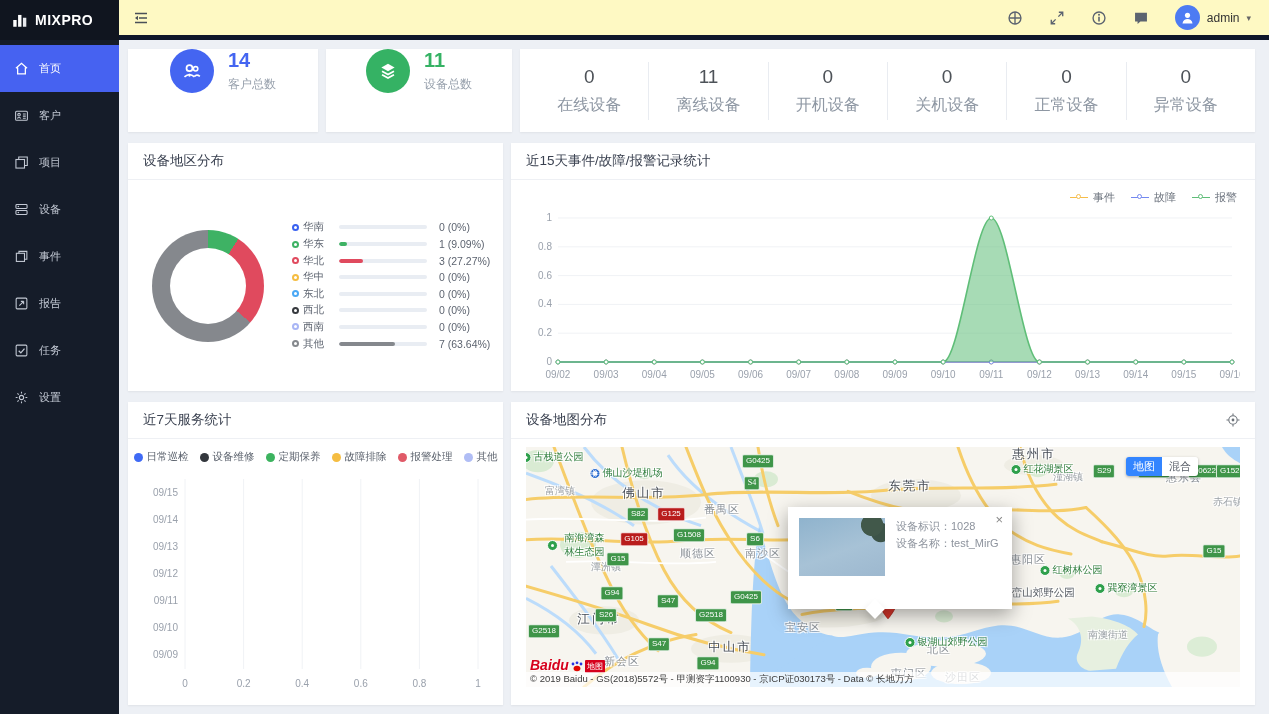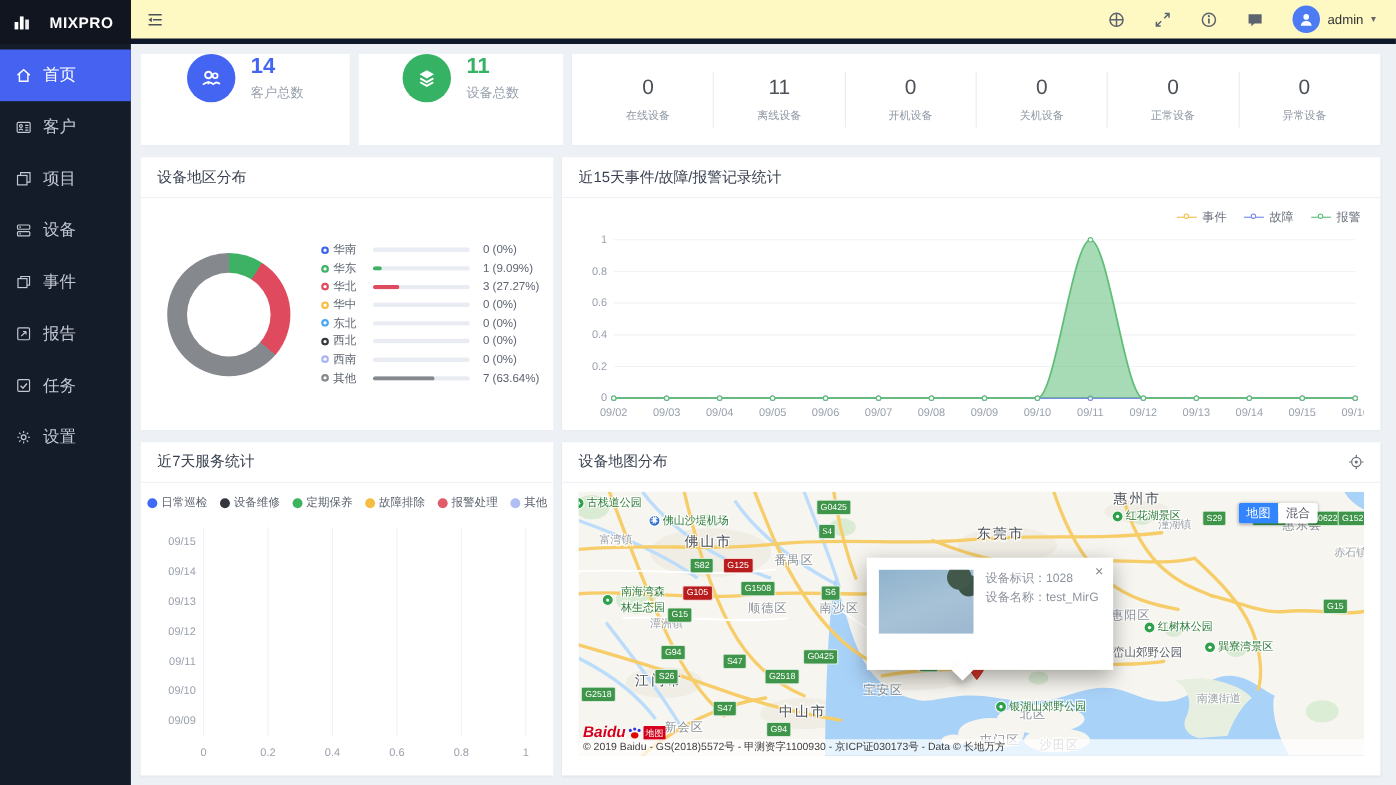--- a/index.html
+++ b/index.html
@@ -1,24 +1,24 @@
 <!DOCTYPE html>
 <html><head>
 <meta charset="utf-8">
 <style>
   html,body{margin:0;padding:0;width:1269px;height:714px;overflow:hidden;
     font-family:"Liberation Sans","DejaVu Sans",sans-serif;background:#edf0f5;}
   *{box-sizing:border-box;}
   
   .sidebar{position:absolute;left:0;top:0;width:119px;height:714px;background:#151c29;z-index:5;}
-  .logo{height:40px;background:#10151f;display:flex;align-items:center;padding-left:11px;gap:16px;}
+  .logo{height:40px;background:#10151f;display:flex;align-items:center;padding-left:11px;gap:6px;}
   .logo-text{color:#fff;font-weight:bold;font-size:14px;letter-spacing:.5px;}
   .nav{padding-top:5px;}
   .side-item{height:47px;display:flex;align-items:center;gap:10px;padding-left:14px;
-    color:#c3c9d4;font-size:15px;cursor:pointer;}
+    color:#c3c9d4;font-size:11px;cursor:pointer;}
   .side-item svg{flex:0 0 auto;}
   .side-item.active{background:#4662f1;color:#fff;}
   
   .main{position:absolute;left:119px;top:0;right:0;bottom:0;}
   .topbar{height:40px;background:#fef9c3;border-bottom:5px solid #0f172a;display:flex;align-items:center;padding:0 18px 0 14px;}
   .hamburger{color:#4a5058;cursor:pointer;display:flex;}
   .top-right{margin-left:auto;display:flex;align-items:center;gap:26px;color:#5c6470;}
   .tico{cursor:pointer;display:flex;}
   .userbox{display:flex;align-items:center;gap:7px;cursor:pointer;}
   .avatar{width:25px;height:25px;border-radius:50%;background:#4d7bf3;display:flex;align-items:center;justify-content:center;}
@@ -30,21 +30,21 @@
   .row1{display:flex;gap:8px;height:83px;}
   .mini-card{width:190px;display:flex;justify-content:center;gap:14px;}
   .mini-card.c2{width:186px;}
   .circle-ic{width:44px;height:44px;border-radius:50%;display:flex;align-items:center;justify-content:center;}
   .mini-val{font-size:20px;font-weight:bold;line-height:1.1;}
   .mini-lab{font-size:12px;color:#97a0ac;margin-top:5px;}
   .stats-card{flex:1;display:flex;align-items:center;padding:0 10px;}
   .stat-col{flex:1;text-align:center;border-right:1px solid #e9ecf1;padding:4px 0;}
   .stat-col:last-child{border-right:none;}
   .stat-val{font-size:19px;color:#4d5258;font-weight:500;}
-  .stat-lab{font-size:10px;color:#8e97a3;margin-top:7px;}
+  .stat-lab{font-size:16px;color:#8e97a3;margin-top:7px;}
   .row2{display:flex;gap:8px;height:248px;margin-top:11px;}
   .row3{display:flex;gap:8px;height:303px;margin-top:11px;}
   .panel-l{width:375px;display:flex;flex-direction:column;}
   .panel-r{flex:1;display:flex;flex-direction:column;}
   .card-header{height:37px;flex:0 0 37px;display:flex;align-items:center;padding:0 15px;
     font-size:13.5px;color:#3a4150;border-bottom:1px solid #eef0f4;}
   .card-body{flex:1;position:relative;}
   
   .region-body{display:flex;align-items:center;padding:0 10px 0 24px;}
   .donut{width:112px;height:112px;border-radius:50%;position:relative;flex:0 0 auto;}

